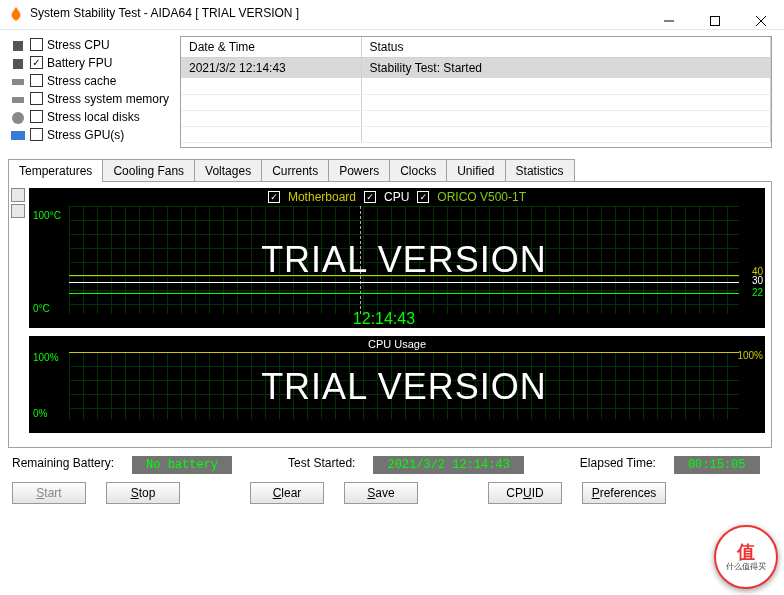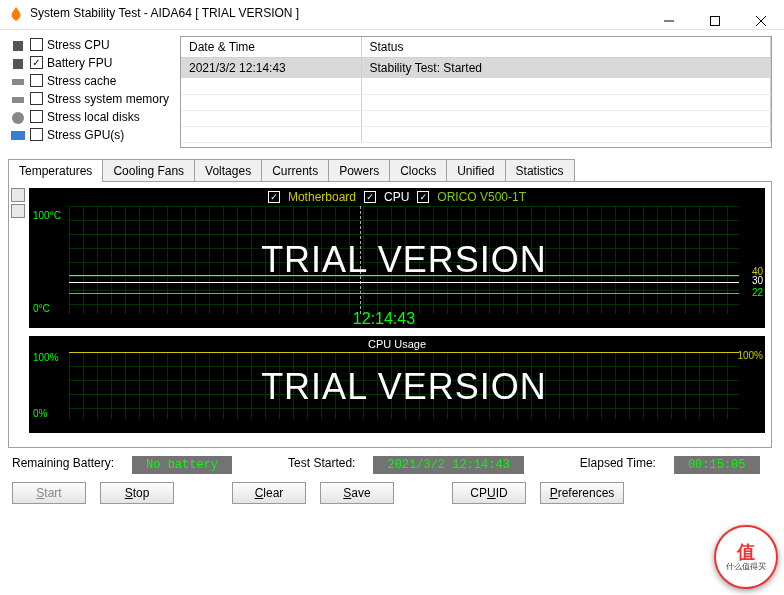--- a/index.html
+++ b/index.html
@@ -38,21 +38,21 @@
 .graph .grid{position:absolute;left:40px;right:26px;top:18px;bottom:14px;background-image:linear-gradient(#003300 1px,transparent 1px),linear-gradient(90deg,#003300 1px,transparent 1px);background-size:14px 14px}
 .graph .ylab{position:absolute;left:4px;color:#0f0;font-size:10px}
 .graph .rlab{position:absolute;right:2px;font-size:10px}
 .graph .watermark{position:absolute;left:40px;right:26px;top:18px;bottom:14px;display:flex;align-items:center;justify-content:center;color:#fff;font-size:36px;font-weight:300;letter-spacing:1px;pointer-events:none}
 .graph .dashline{position:absolute;top:18px;bottom:14px;border-left:1px dashed #aaa}
 .graph .xlab{position:absolute;bottom:0;color:#0f0;font-size:16px}
 .graph .htitle{position:absolute;top:0;width:100%;text-align:center;color:#fff;font-size:11px;padding-top:2px}
 .statusrow{display:flex;gap:18px;align-items:flex-start;padding:8px 4px 4px}
 .statusrow .lbl{font-size:12px}
 .statusrow .valbox{background:#737373;padding:2px 14px;font-family:Liberation Mono, monospace;font-size:12px}
-.btnrow{display:flex;gap:14px;padding:4px 4px;align-items:center}
+.btnrow{display:flex;gap:20px;padding:4px 4px;align-items:center}
 .btn{width:74px;height:22px;border:1px solid #999;background:linear-gradient(#fdfdfd,#e4e4e4);text-align:center;line-height:20px;font-size:12px}
 .btn.disabled{color:#888}
 .btn.u::first-letter{text-decoration:underline}
 .badge{position:absolute;right:6px;bottom:6px;width:64px;height:64px;border-radius:50%;background:#fff;border:2px solid #e33;display:flex;flex-direction:column;align-items:center;justify-content:center;box-shadow:0 2px 6px rgba(0,0,0,.4)}
 .badge .zh{color:#e33;font-size:18px;font-weight:700;line-height:1}
 .badge .t{font-size:8px;color:#333}
 .yellowline{position:absolute;left:40px;right:26px;height:1px;background:#cccc00}
 </style>
 </head>
 <body>

